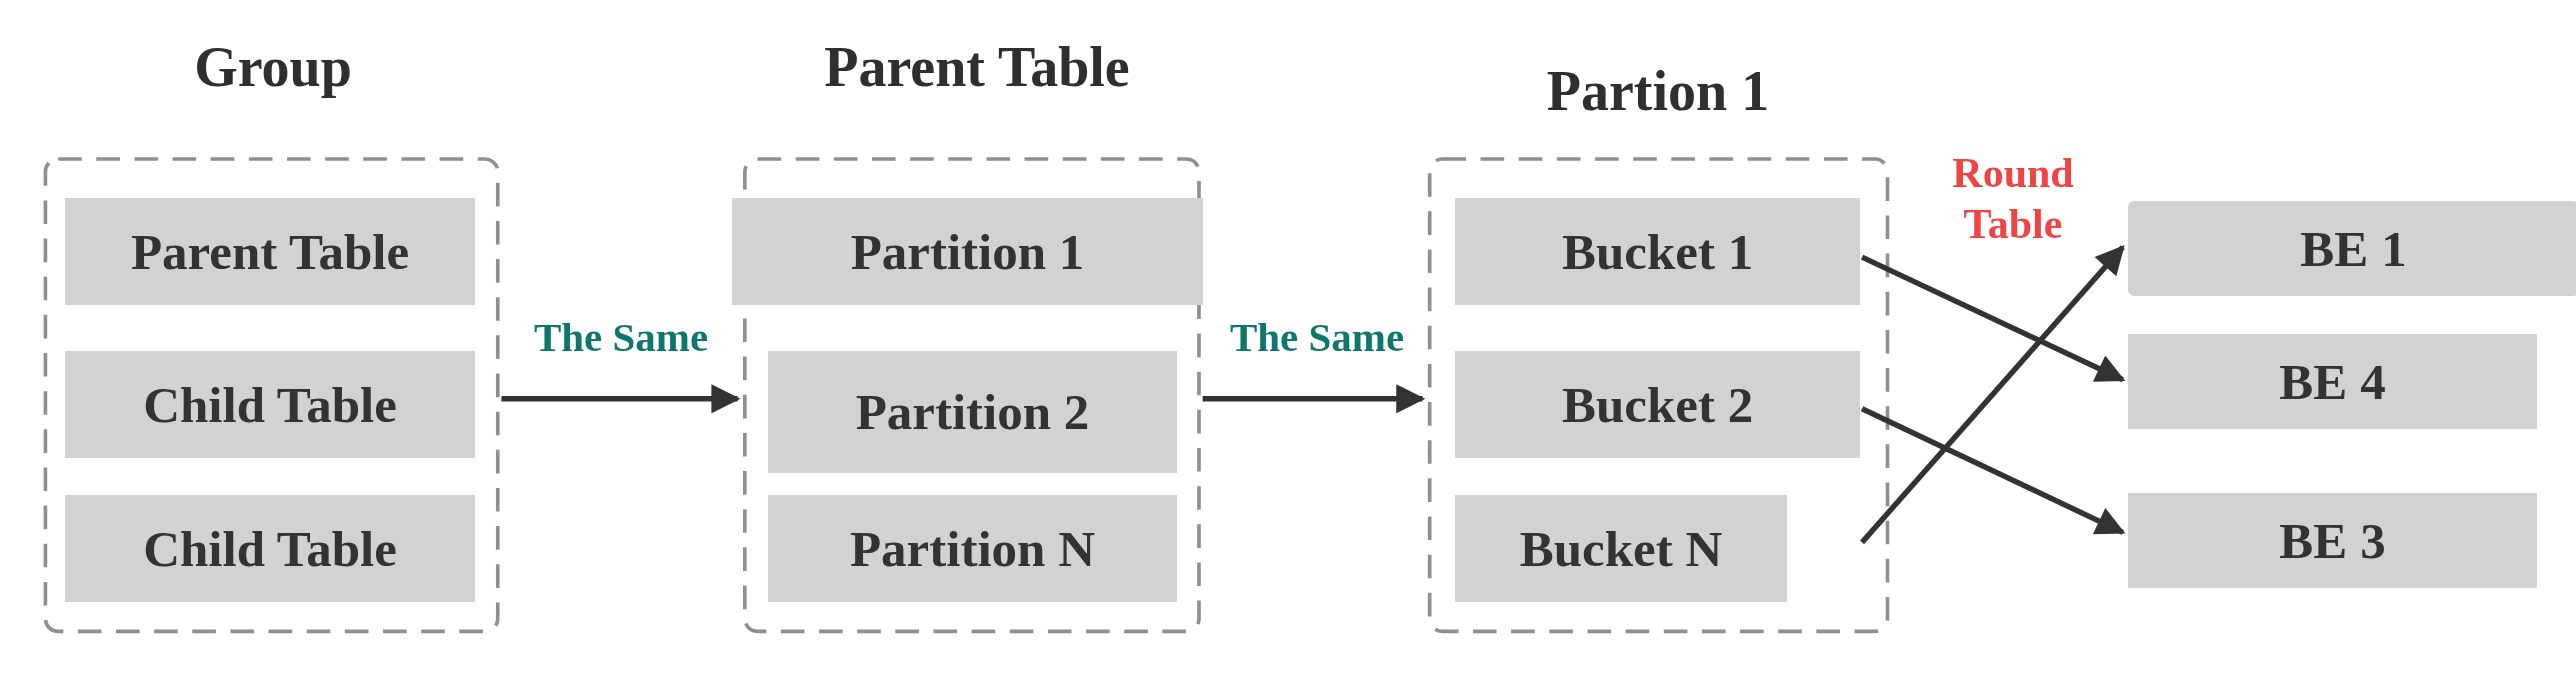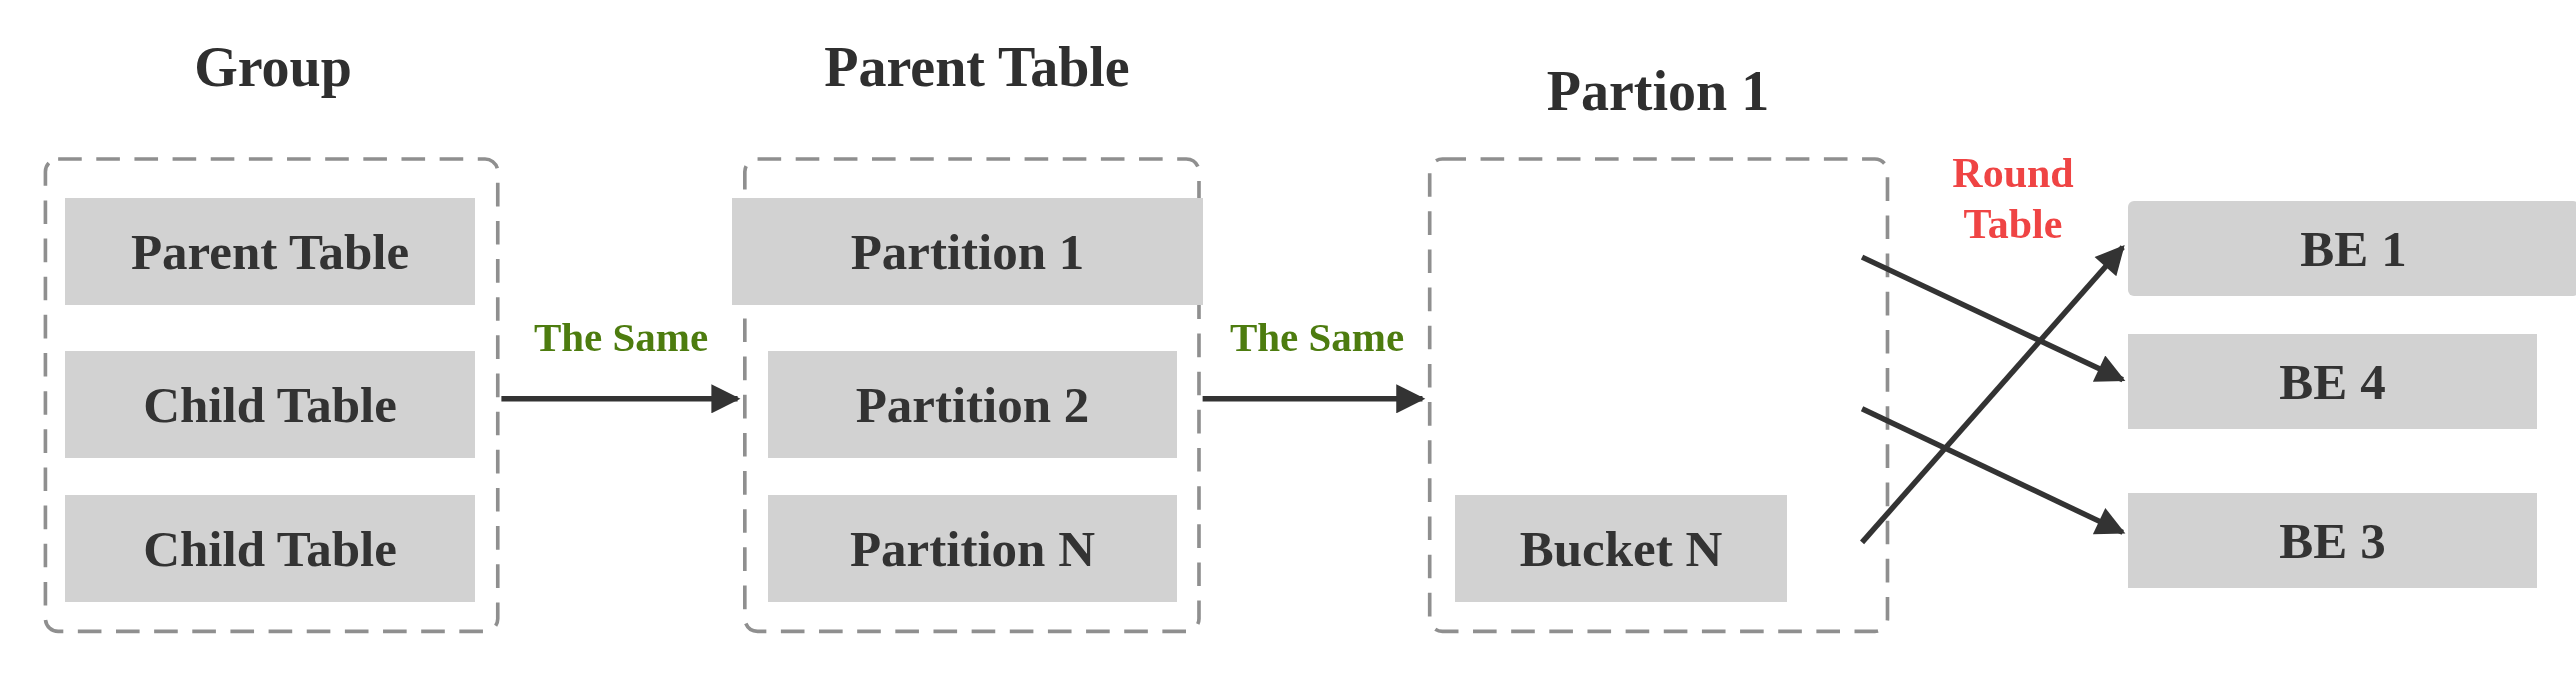--- a/index.html
+++ b/index.html
@@ -33,21 +33,21 @@
     font-weight: bold;
     font-size: 56px;
     color: #2f2f2f;
     white-space: nowrap;
   }
   .flow-label {
     position: absolute;
     transform: translate(-50%, -50%);
     font-weight: bold;
     font-size: 41px;
-    color: #4d7c0f;
+    color: #0f766e;
     white-space: nowrap;
   }
   .rr-label {
     position: absolute;
     left: 2013px;
     top: 148px;
     transform: translateX(-50%);
     text-align: center;
     font-weight: bold;
     font-size: 42px;
@@ -82,23 +82,25 @@
 
   <div class="col-title" style="left:273px; top:67px;">Group</div>
   <div class="col-title" style="left:977px; top:67px;">Parent Table</div>
   <div class="col-title" style="left:1658px; top:67px;margin-top:24px;">Partion 1</div>
 
   <div class="node" style="left:65px; top:198px; width:410px; height:107px;">Parent Table</div>
   <div class="node" style="left:65px; top:351px; width:410px; height:107px;">Child Table</div>
   <div class="node" style="left:65px; top:495px; width:410px; height:107px;">Child Table</div>
 
   <div class="node" style="left:732px; top:198px; width:471px; height:107px;">Partition 1</div>
-  <div class="node" style="left:768px; top:351px; width:409px; height:107px;">Partition 2</div>
+  <div class="node" style="left:768px; top:351px; width:409px; height:122px;">Partition 2</div>
   <div class="node" style="left:768px; top:495px; width:409px; height:107px;">Partition N</div>
 
+  <div class="node" style="left:1455px; top:198px; width:405px; height:107px;">Bucket 1</div>
+  <div class="node" style="left:1455px; top:351px; width:405px; height:107px;">Bucket 2</div>
   <div class="node" style="left:1455px; top:495px; width:332px; height:107px;">Bucket N</div>
 
   <div class="node" style="left:2128px; top:201px; width:451px; height:95px;border-radius:6px;">BE 1</div>
   <div class="node" style="left:2128px; top:334px; width:409px; height:95px;">BE 4</div>
   <div class="node" style="left:2128px; top:493px; width:409px; height:95px;">BE 3</div>
 
   <div class="flow-label" style="left:621px; top:337px;">The Same</div>
   <div class="flow-label" style="left:1317px; top:337px;">The Same</div>
 
   <div class="rr-label">

